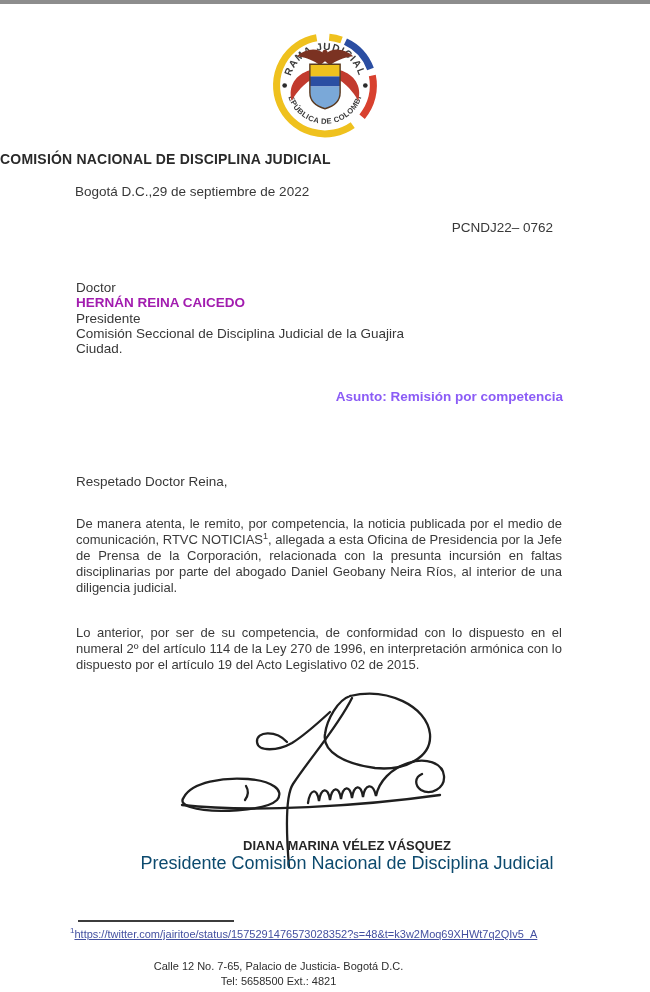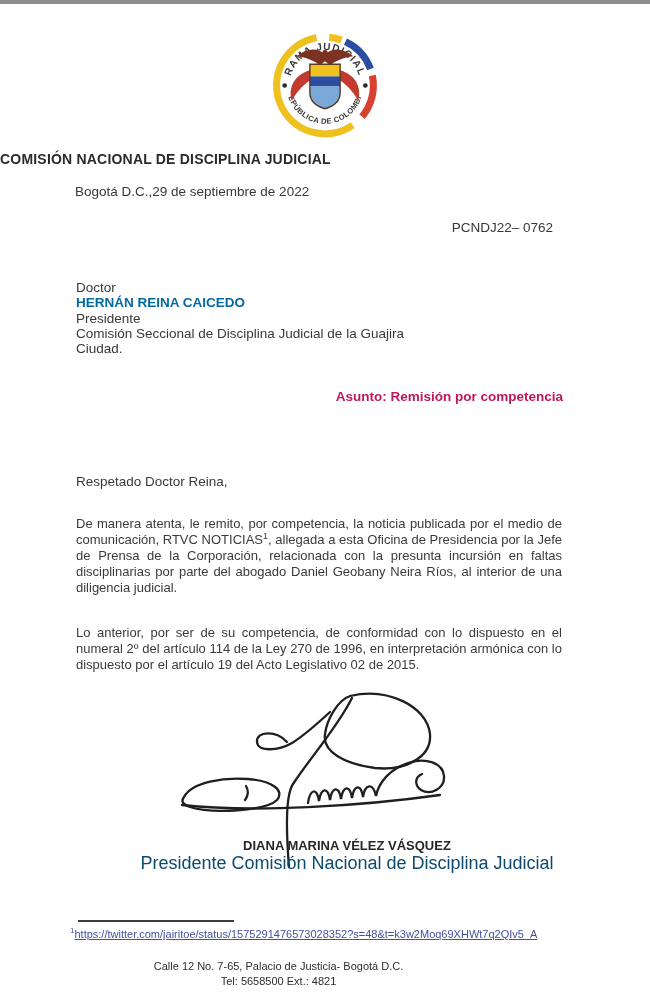--- a/index.html
+++ b/index.html
@@ -12,23 +12,23 @@
     overflow:hidden;
   }
   .topbar{position:absolute;top:0;left:0;width:650px;height:4px;background:#8d8d8d;}
   .seal{position:absolute;top:28px;left:50%;transform:translateX(-50%);}
   .seal-text{font-family:"Liberation Sans",sans-serif;font-weight:bold;fill:#3a3a3a;}
   .doc-title{position:absolute;top:151px;left:0;width:650px;
     font-size:14px;font-weight:bold;color:#2a2a2a;letter-spacing:.2px;}
   .date-line{position:absolute;top:184px;left:75px;font-size:13.5px;}
   .ref-code{position:absolute;top:220px;right:97px;font-size:13.5px;text-align:right;}
   .recipient{position:absolute;top:280px;left:76px;font-size:13.5px;line-height:15.3px;}
-  .recipient .bold{font-weight:bold;color:#0369a1;}
+  .recipient .bold{font-weight:bold;color:#a21caf;}
   .subject{position:absolute;top:389px;right:87px;text-align:right;
-    font-size:13.5px;font-weight:bold;color:#be185d;line-height:16px;}
+    font-size:13.5px;font-weight:bold;color:#8b5cf6;line-height:16px;}
   .greeting{position:absolute;top:474px;left:76px;font-size:13.5px;text-align:center;}
   .para{position:absolute;left:76px;width:486px;font-size:13px;line-height:16px;
     text-align:justify;color:#3a3a3a;margin:0;}
   .para1{top:516px;}
   .para2{top:625px;}
   .para sup{font-size:9px;line-height:0;}
   .sig-svg{position:absolute;left:172px;top:690px;}
   .signer{position:absolute;top:838px;left:0;width:632px;text-align:center;line-height:16.5px;padding-left:31px;}
   .signer .name{font-size:13px;font-weight:bold;color:#262626;}
   .signer .role{font-size:18px;color:#0c4a6e;}

